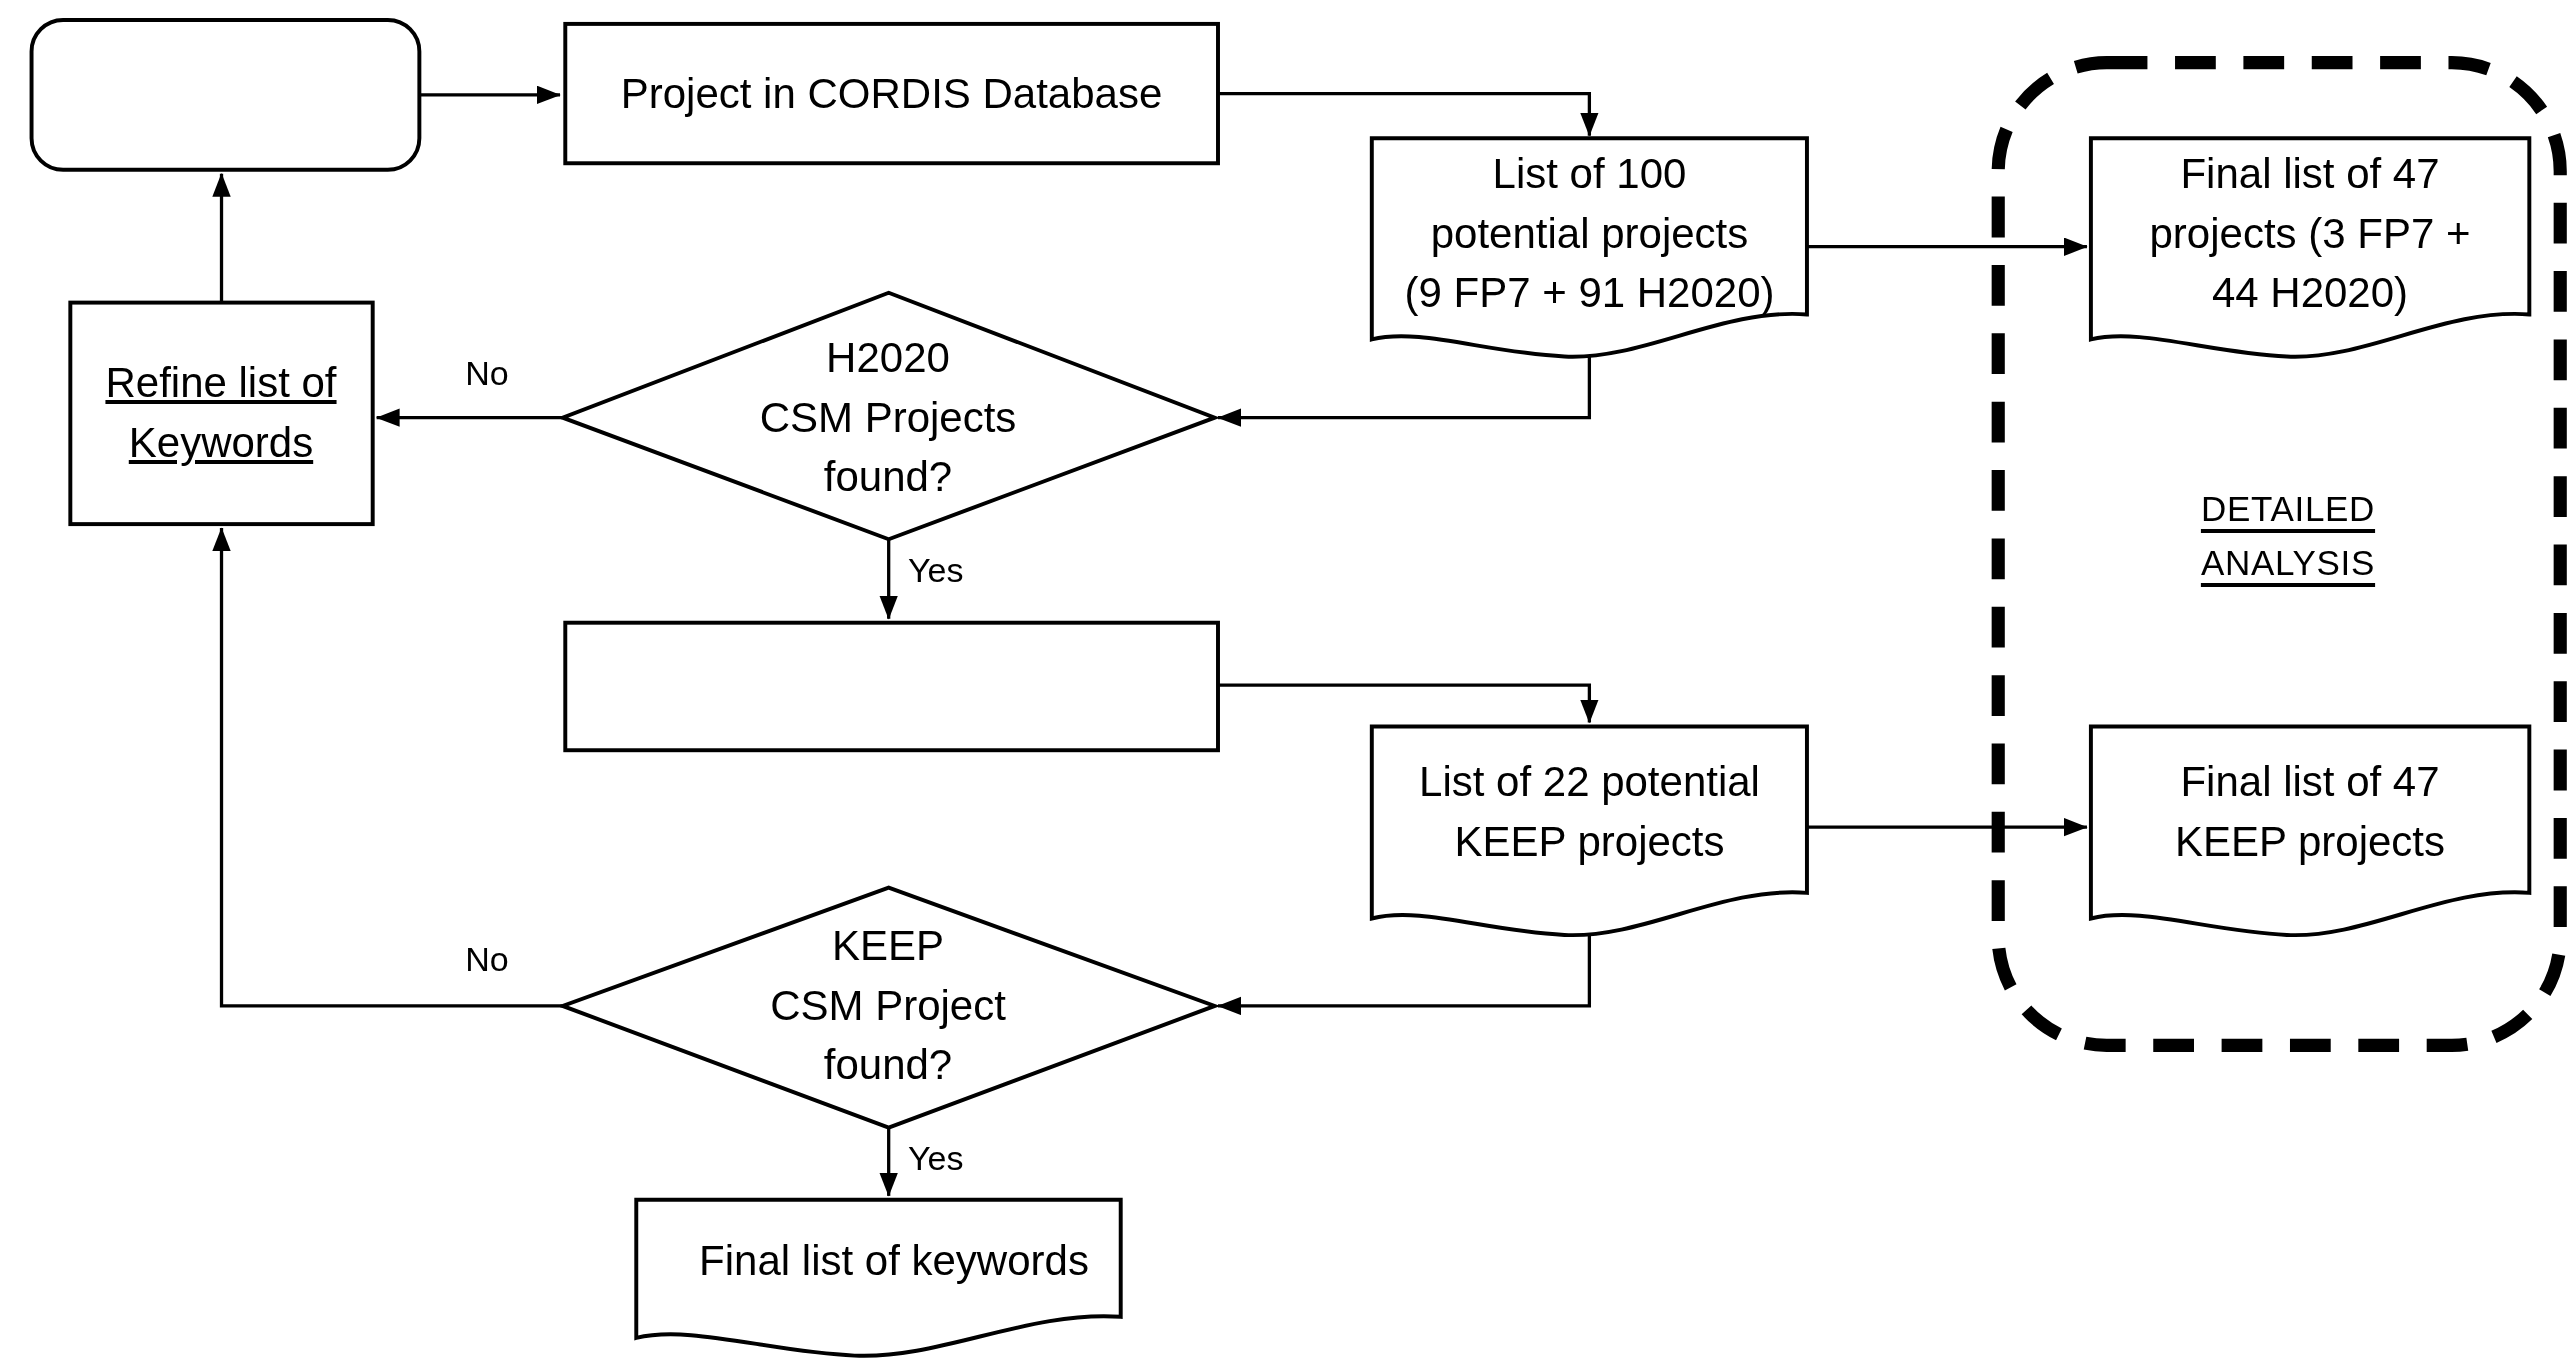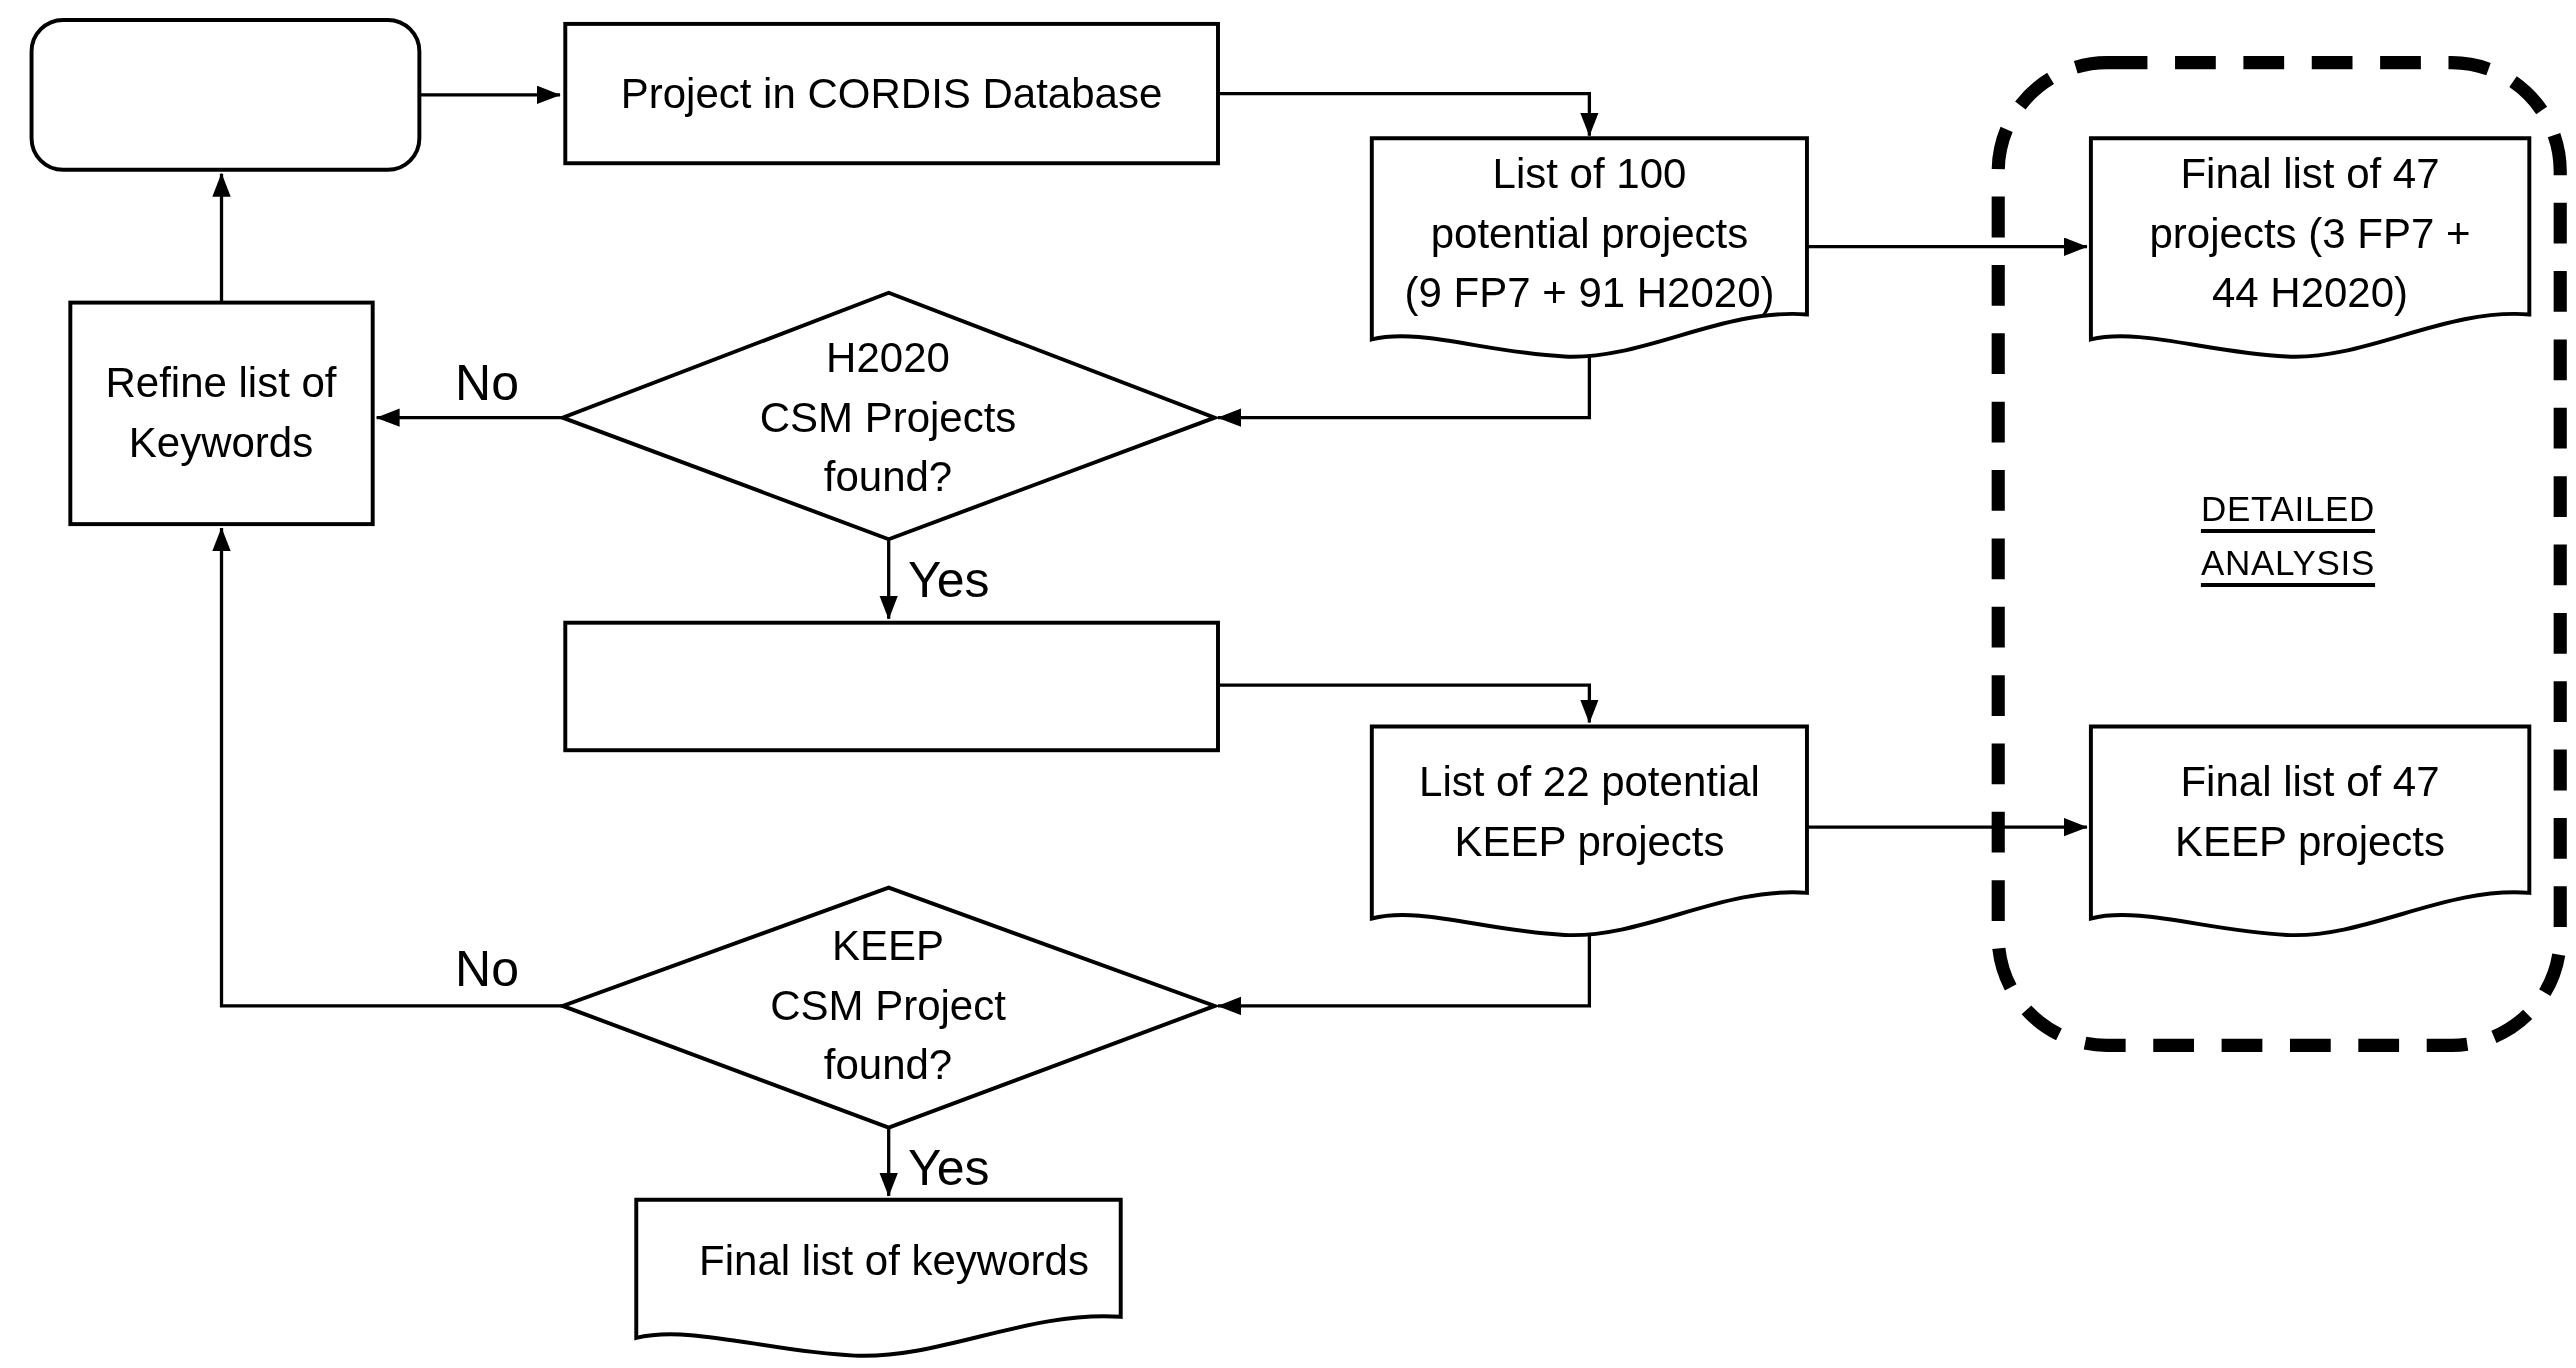--- a/index.html
+++ b/index.html
@@ -14,21 +14,21 @@
   .layer { position:absolute; left:0; top:0; width:2576px; height:1369px; }
   svg .shape  { fill:var(--background); stroke:var(--line); stroke-width:6; }
   svg .connector { fill:none; stroke:var(--line); stroke-width:5; }
   svg .dashed-frame { fill:none; stroke:var(--line); stroke-width:20; stroke-dasharray:62 42; }
   svg .arrowhead { fill:var(--line); }
   .label {
     position:absolute; display:flex; align-items:center; justify-content:center;
     text-align:center; white-space:pre-line;
     font-size:42px; line-height:1.42; color:var(--text);
   }
-  .edge-label { position:absolute; font-size:50px; text-align:center; }
+  .edge-label { position:absolute; font-size:34px; text-align:center; }
   .annotation {
     position:absolute; display:flex; flex-direction:column;
     align-items:center; justify-content:center; text-align:center;
     font-size:35px; letter-spacing:0.7px;
   }
   .annotation .ann-line {
     display:block; text-decoration:underline;
     text-decoration-thickness:4px; text-underline-offset:8px;
     line-height:1.52;
   }
@@ -81,21 +81,21 @@
 (9 FP7 + 91 H2020)</div>
 
   <div class="label" style="left:2091px; top:138px; width:438px; height:191px;">Final list of 47
 projects (3 FP7 +
 44 H2020)</div>
 
   <div class="label" style="left:691px; top:299px; width:394px; height:237px;">H2020
 CSM Projects
 found?</div>
 
-  <div class="label" style="left:70px; top:302px; width:302px; height:222px;">Refine list of
+  <div class="label" style="left:70px; top:302px; width:302px; height:222px;text-decoration:underline;">Refine list of
 Keywords</div>
 
 
   <div class="label" style="left:1372px; top:726px; width:435px; height:171px;">List of 22 potential
 KEEP projects</div>
 
   <div class="label" style="left:2091px; top:726px; width:438px; height:171px;">Final list of 47
 KEEP projects</div>
 
   <div class="label" style="left:691px; top:887px; width:394px; height:237px;">KEEP

